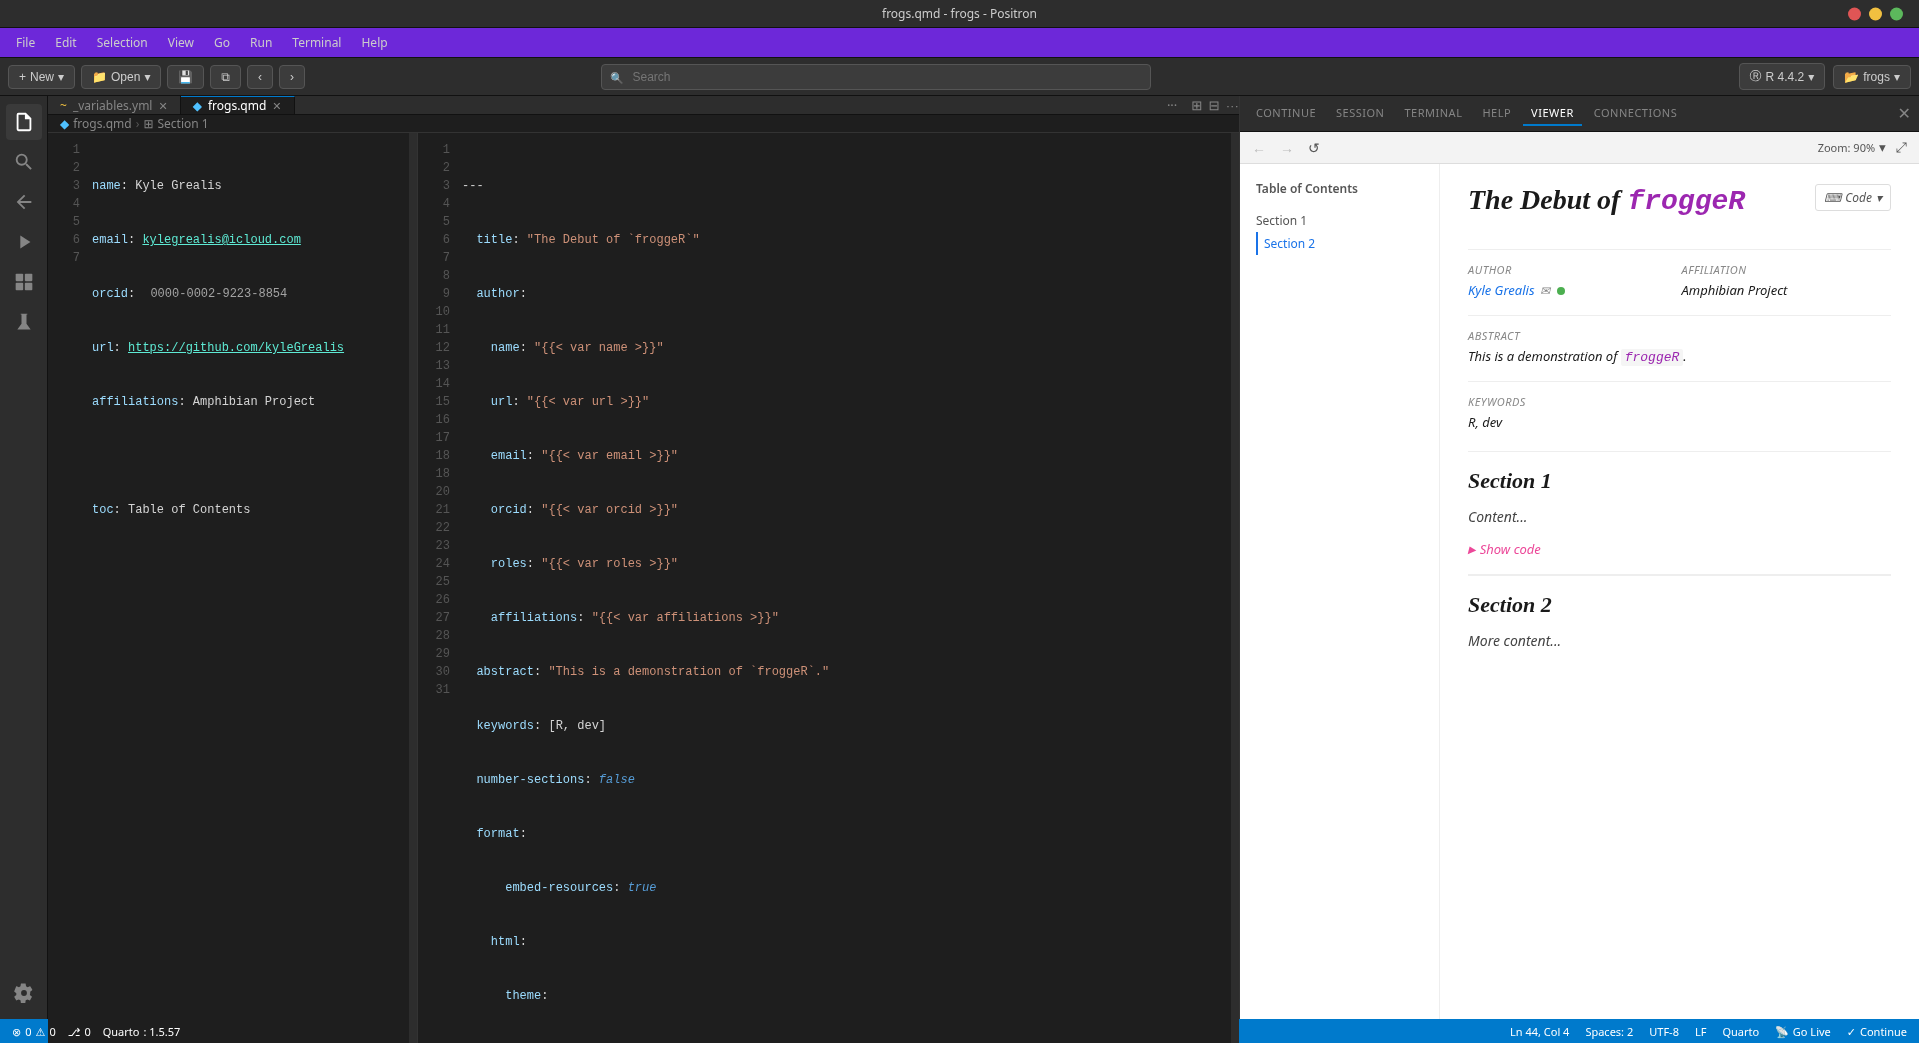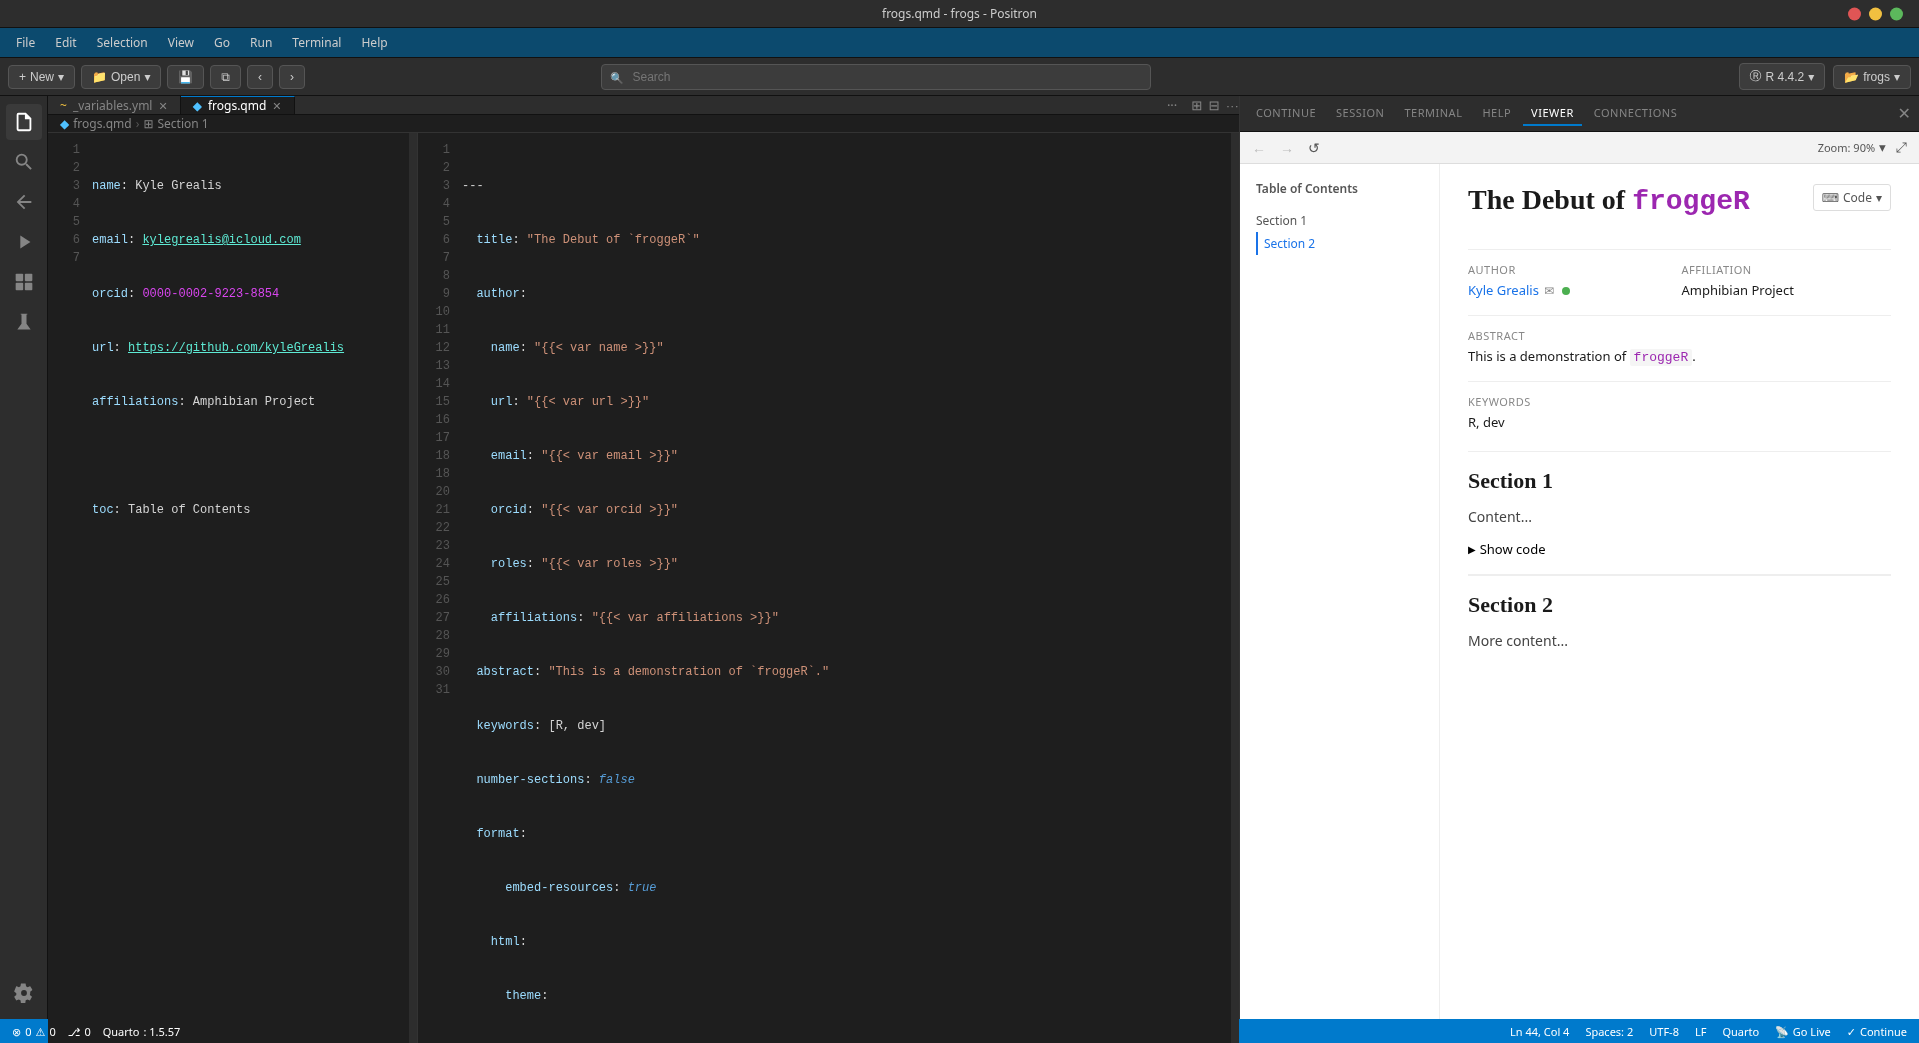--- a/index.html
+++ b/index.html
@@ -7,21 +7,21 @@
 
     
     .title-bar { background: #2d2d2d; height: 28px; display: flex; align-items: center; justify-content: center; font-size: 12px; color: #ccc; border-bottom: 1px solid #111; position: relative; }
     .title-bar .window-controls { position: absolute; right: 16px; top: 50%; transform: translateY(-50%); display: flex; gap: 8px; }
     .win-btn { width: 13px; height: 13px; border-radius: 50%; display: inline-block; }
     .win-btn.yellow { background: #f1c040; }
     .win-btn.green { background: #5cb85c; }
     .win-btn.red { background: #e05555; }
 
     
-    .menu-bar { background: #0c4a6e; height: 30px; display: flex; align-items: center; padding: 0 8px; gap: 4px; border-bottom: 1px solid #111; }
+    .menu-bar { background: #6d28d9; height: 30px; display: flex; align-items: center; padding: 0 8px; gap: 4px; border-bottom: 1px solid #111; }
     .menu-item { padding: 3px 8px; cursor: pointer; color: #ccc; font-size: 12px; border-radius: 3px; }
 
     
     .toolbar { background: #2d2d2d; height: 38px; display: flex; align-items: center; padding: 0 8px; gap: 6px; border-bottom: 1px solid #111; }
     .toolbar-btn { background: #3c3c3c; border: 1px solid #555; border-radius: 4px; color: #ccc; padding: 4px 10px; font-size: 12px; cursor: pointer; display: flex; align-items: center; gap: 4px; }
     .toolbar-search { flex: 1; max-width: 550px; margin: 0 auto; }
     .toolbar-search input { width: 100%; background: #3c3c3c; border: 1px solid #555; border-radius: 4px; color: #ccc; padding: 5px 12px 5px 30px; font-size: 12px; outline: none; }
     .search-wrapper { position: relative; }
     .search-icon-inner { position: absolute; left: 9px; top: 50%; transform: translateY(-50%); color: #999; font-size: 11px; }
     .toolbar-right { display: flex; align-items: center; gap: 8px; margin-left: auto; }
@@ -74,35 +74,35 @@
     .viewer-nav-btn:disabled { color: #bbb; }
     .viewer-url-bar { flex: 1; background: #fff; border: 1px solid #ccc; border-radius: 3px; padding: 3px 8px; font-size: 11px; color: #333; outline: none; }
     .viewer-zoom { margin-left: auto; font-size: 11px; color: #555; display: flex; align-items: center; gap: 4px; }
     .viewer-content { flex: 1; overflow-y: auto; background: #fff; display: flex; }
 
     
     .doc-sidebar { width: 200px; padding: 16px; border-right: 1px solid #eee; }
     .doc-sidebar h4 { font-size: 12px; color: #555; margin-bottom: 12px; font-weight: 600; }
     .toc-item { font-size: 12px; color: #555; padding: 3px 0; cursor: pointer; }
     .toc-item.active { color: #1a73e8; border-left: 2px solid #1a73e8; padding-left: 6px; }
-    .doc-main { flex: 1; padding: 20px 28px; overflow-y: auto; }
+    .doc-main { flex: 1; padding: 20px 28px; overflow-y: auto; font-style: italic; }
     .doc-title { font-size: 28px; font-weight: 700; color: #1a1a1a; margin-bottom: 16px; font-family: Georgia, serif; }
     .doc-title .highlight { color: #9c27b0; font-family: 'Courier New', monospace; }
     .code-btn { float: right; font-size: 12px; color: #555; cursor: pointer; display: flex; align-items: center; gap: 4px; padding: 4px 8px; border: 1px solid #ddd; border-radius: 3px; }
     .meta-grid { display: grid; grid-template-columns: 1fr 1fr; gap: 4px; margin-bottom: 16px; border-top: 1px solid #eee; padding-top: 12px; }
     .meta-label { font-size: 11px; color: #888; text-transform: uppercase; letter-spacing: 0.5px; margin-bottom: 4px; }
     .meta-value { font-size: 13px; color: #1a1a1a; }
     .meta-value a { color: #1a73e8; text-decoration: none; }
     .meta-value .green-dot { display: inline-block; width: 8px; height: 8px; background: #4caf50; border-radius: 50%; margin-left: 4px; }
     .meta-value .code-inline { font-family: 'Courier New', monospace; background: #f5f5f5; padding: 1px 4px; border-radius: 2px; color: #9c27b0; }
     .abstract-section { border-top: 1px solid #eee; padding-top: 12px; margin-bottom: 16px; }
     .keywords-section { border-top: 1px solid #eee; padding-top: 12px; margin-bottom: 20px; }
     .doc-section-title { font-size: 22px; font-weight: 700; color: #1a1a1a; margin-bottom: 12px; font-family: Georgia, serif; border-top: 1px solid #eee; padding-top: 16px; }
     .doc-text { font-size: 14px; color: #444; margin-bottom: 12px; line-height: 1.6; }
-    .show-code-btn { font-size: 13px; color: #000000; cursor: pointer; display: flex; align-items: center; gap: 4px; margin-bottom: 16px; }
+    .show-code-btn { font-size: 13px; color: #ec4899; cursor: pointer; display: flex; align-items: center; gap: 4px; margin-bottom: 16px; }
     .show-code-btn::before { content: '▶'; font-size: 10px; }
 
     
     .status-bar { background: #007acc; height: 24px; display: flex; align-items: center; padding: 0 12px; font-size: 11px; color: #fff; gap: 16px; }
     .status-left { display: flex; gap: 12px; align-items: center; }
     .status-right { margin-left: auto; display: flex; gap: 16px; align-items: center; }
     .status-item { display: flex; align-items: center; gap: 4px; cursor: pointer; }
 
     
     .sy-key { color: #9cdcfe; }
@@ -262,21 +262,21 @@
                 <div>2</div>
                 <div>3</div>
                 <div>4</div>
                 <div>5</div>
                 <div>6</div>
                 <div>7</div>
             </div>
             <div class="code-content" style="padding:8px 8px;">
               <div><span class="sy-key">name</span><span class="sy-punct">:</span> <span style="color:#d4d4d4;">Kyle Grealis</span></div>
               <div><span class="sy-key">email</span><span class="sy-punct">:</span> <span class="sy-url">kylegrealis@icloud.com</span></div>
-              <div><span class="sy-key">orcid</span><span class="sy-punct">:</span> <span style="color:#d946ef;">0000-0002-9223-8854</span></div>
+              <div><span class="sy-key">orcid</span><span class="sy-punct">:</span> <span style="color:#a3a3a3;margin-left:8px;">0000-0002-9223-8854</span></div>
               <div><span class="sy-key">url</span><span class="sy-punct">:</span> <span class="sy-url">https://github.com/kyleGrealis</span></div>
               <div><span class="sy-key">affiliations</span><span class="sy-punct">:</span> <span style="color:#d4d4d4;">Amphibian Project</span></div>
               <div>&nbsp;</div>
               <div><span class="sy-key">toc</span><span class="sy-punct">:</span> <span style="color:#d4d4d4;">Table of Contents</span></div>
             </div>
 
             <div class="scrollbar-track"></div>
           </div>
         </div>
 

